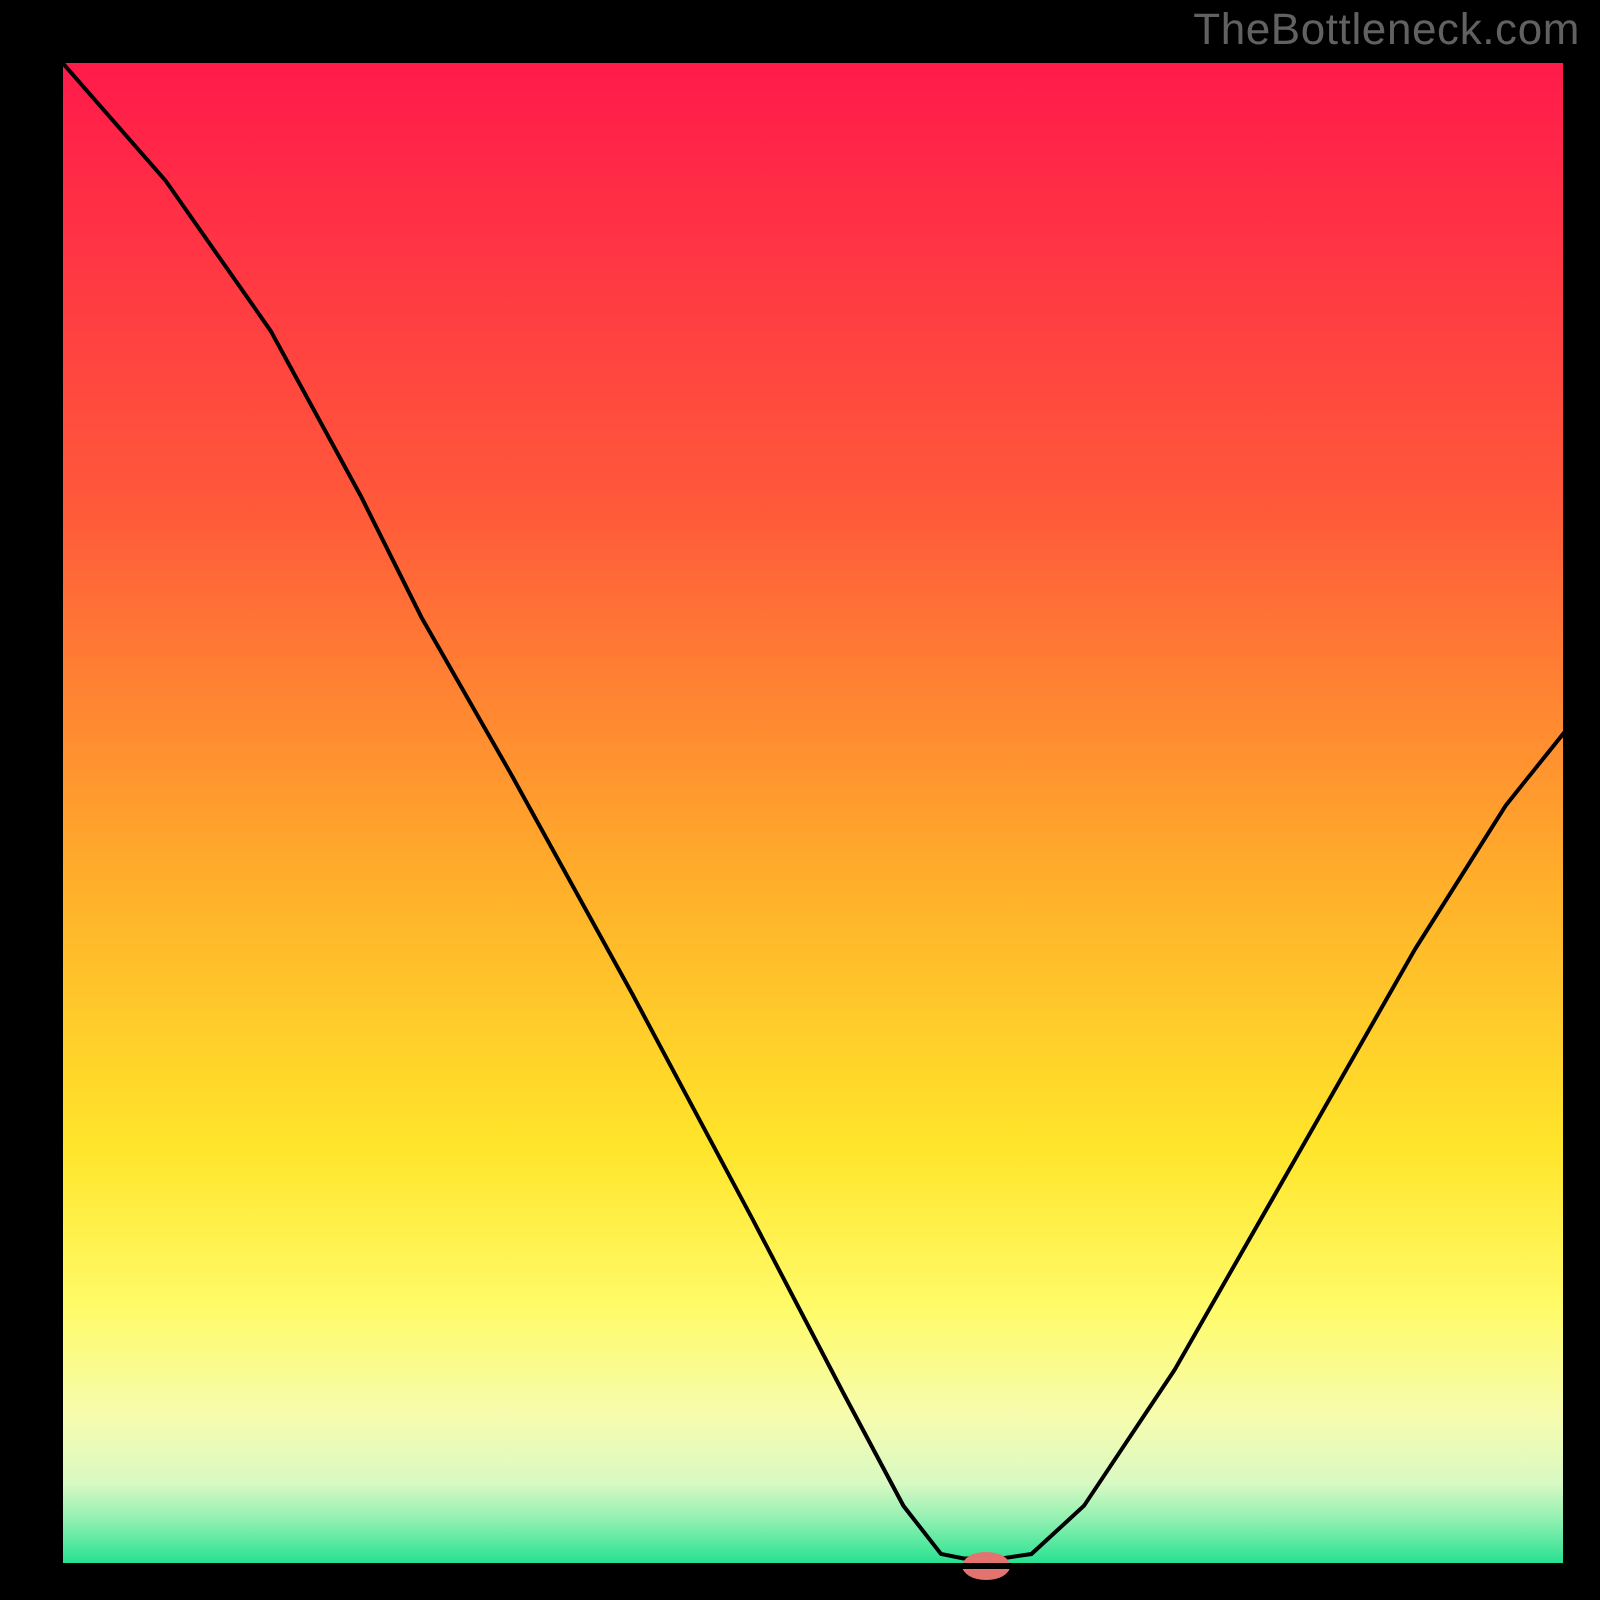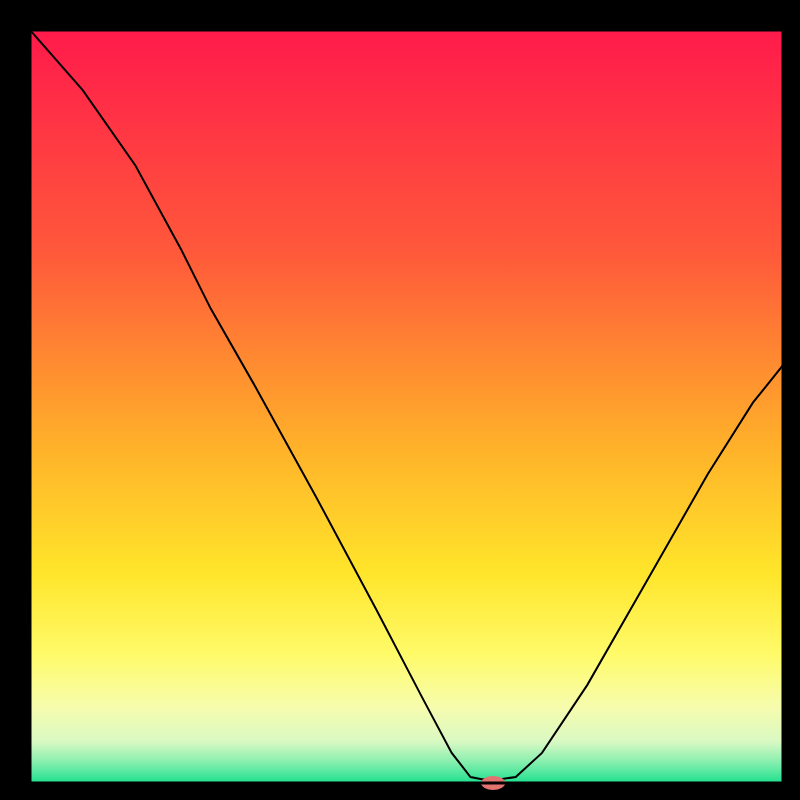--- a/index.html
+++ b/index.html
@@ -28,20 +28,21 @@
   svg {
     position: absolute;
     top: 0;
     left: 0;
   }
 </style>
 </head>
 <body>
 
 <div class="frame">
+  <div class="attribution">TheBottleneck.com</div>
 
   <svg id="chart-svg" width="800" height="800" viewBox="0 0 800 800">
     <defs>
       <linearGradient id="bg-grad" x1="0" y1="0" x2="0" y2="1">
           <stop offset="0.00%" stop-color="#ff1a4b"></stop>
           <stop offset="30.00%" stop-color="#ff5a3a"></stop>
           <stop offset="55.00%" stop-color="#ffb02a"></stop>
           <stop offset="72.00%" stop-color="#ffe52a"></stop>
           <stop offset="83.00%" stop-color="#fffb6a"></stop>
           <stop offset="90.00%" stop-color="#f6fcae"></stop>

